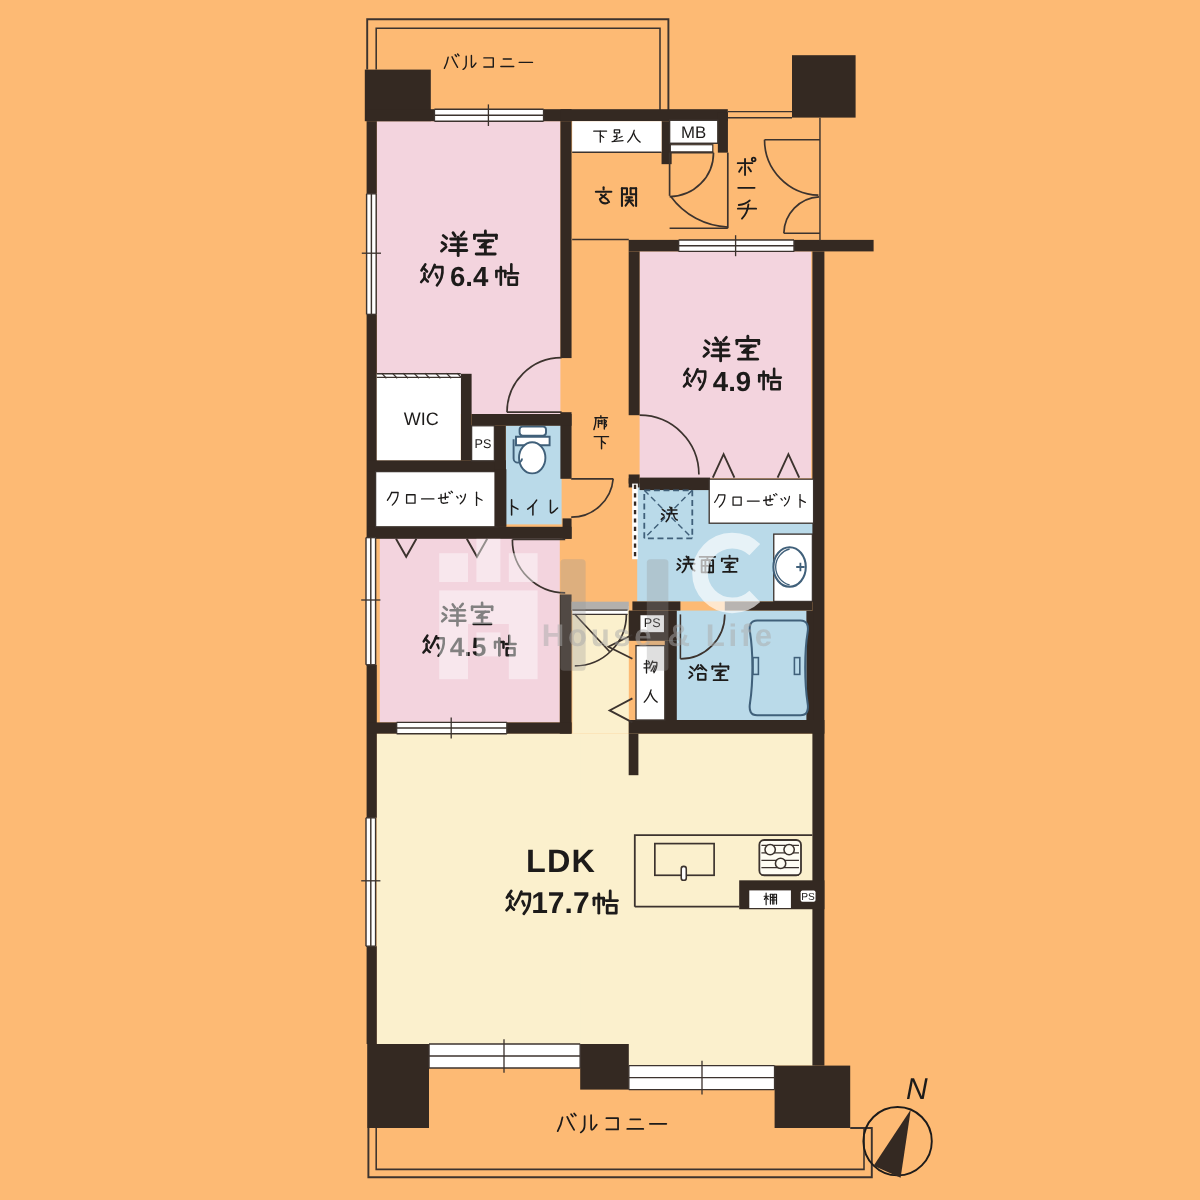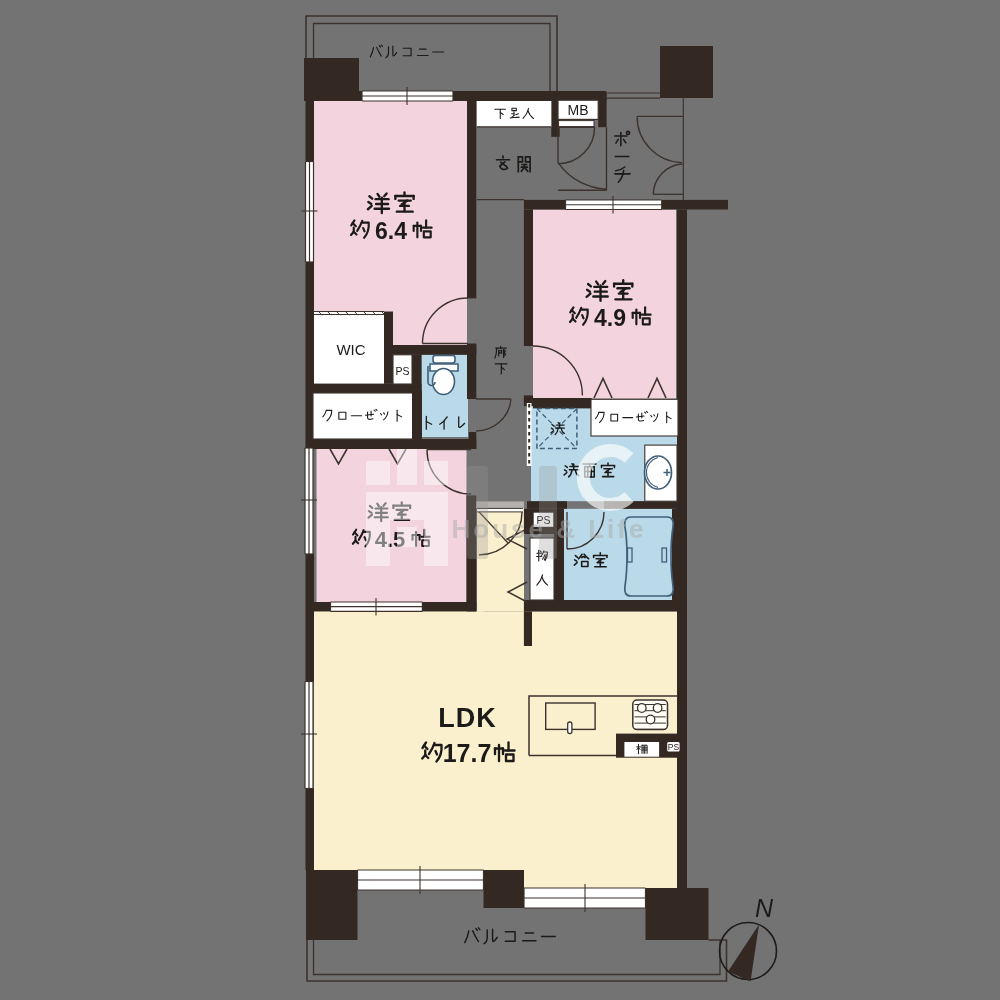--- a/index.html
+++ b/index.html
@@ -1,15 +1,15 @@
 <!DOCTYPE html>
 <html><head><meta charset="utf-8"><title>floorplan</title>
 <style>
 html,body{margin:0;padding:0;background:#ffffff;}
-#page{width:1000px;height:1000px;position:relative;background:#737373;}
+#page{width:1000px;height:1000px;position:relative;background:#fdba74;}
 </style></head>
 <body>
 <div id="page">
 <svg width="1000" height="1000" viewBox="0 0 1000 1000" style="display:block">
 
 <path d="M 306 58 L 306 16 L 557 16 L 557 92" stroke="#3c332e" stroke-width="1.6" fill="none"></path>
       <path d="M 313.5 58 L 313.5 23.5 L 550 23.5 L 550 92" stroke="#3c332e" stroke-width="1.3" fill="none"></path>
 
 <g transform="translate(368.55,44.75) scale(0.145)" stroke="#1d1b1a" stroke-width="8.2" fill="none" stroke-linecap="round" stroke-linejoin="round">
         <path d="M34 20 C30 46 22 66 12 84"></path>

